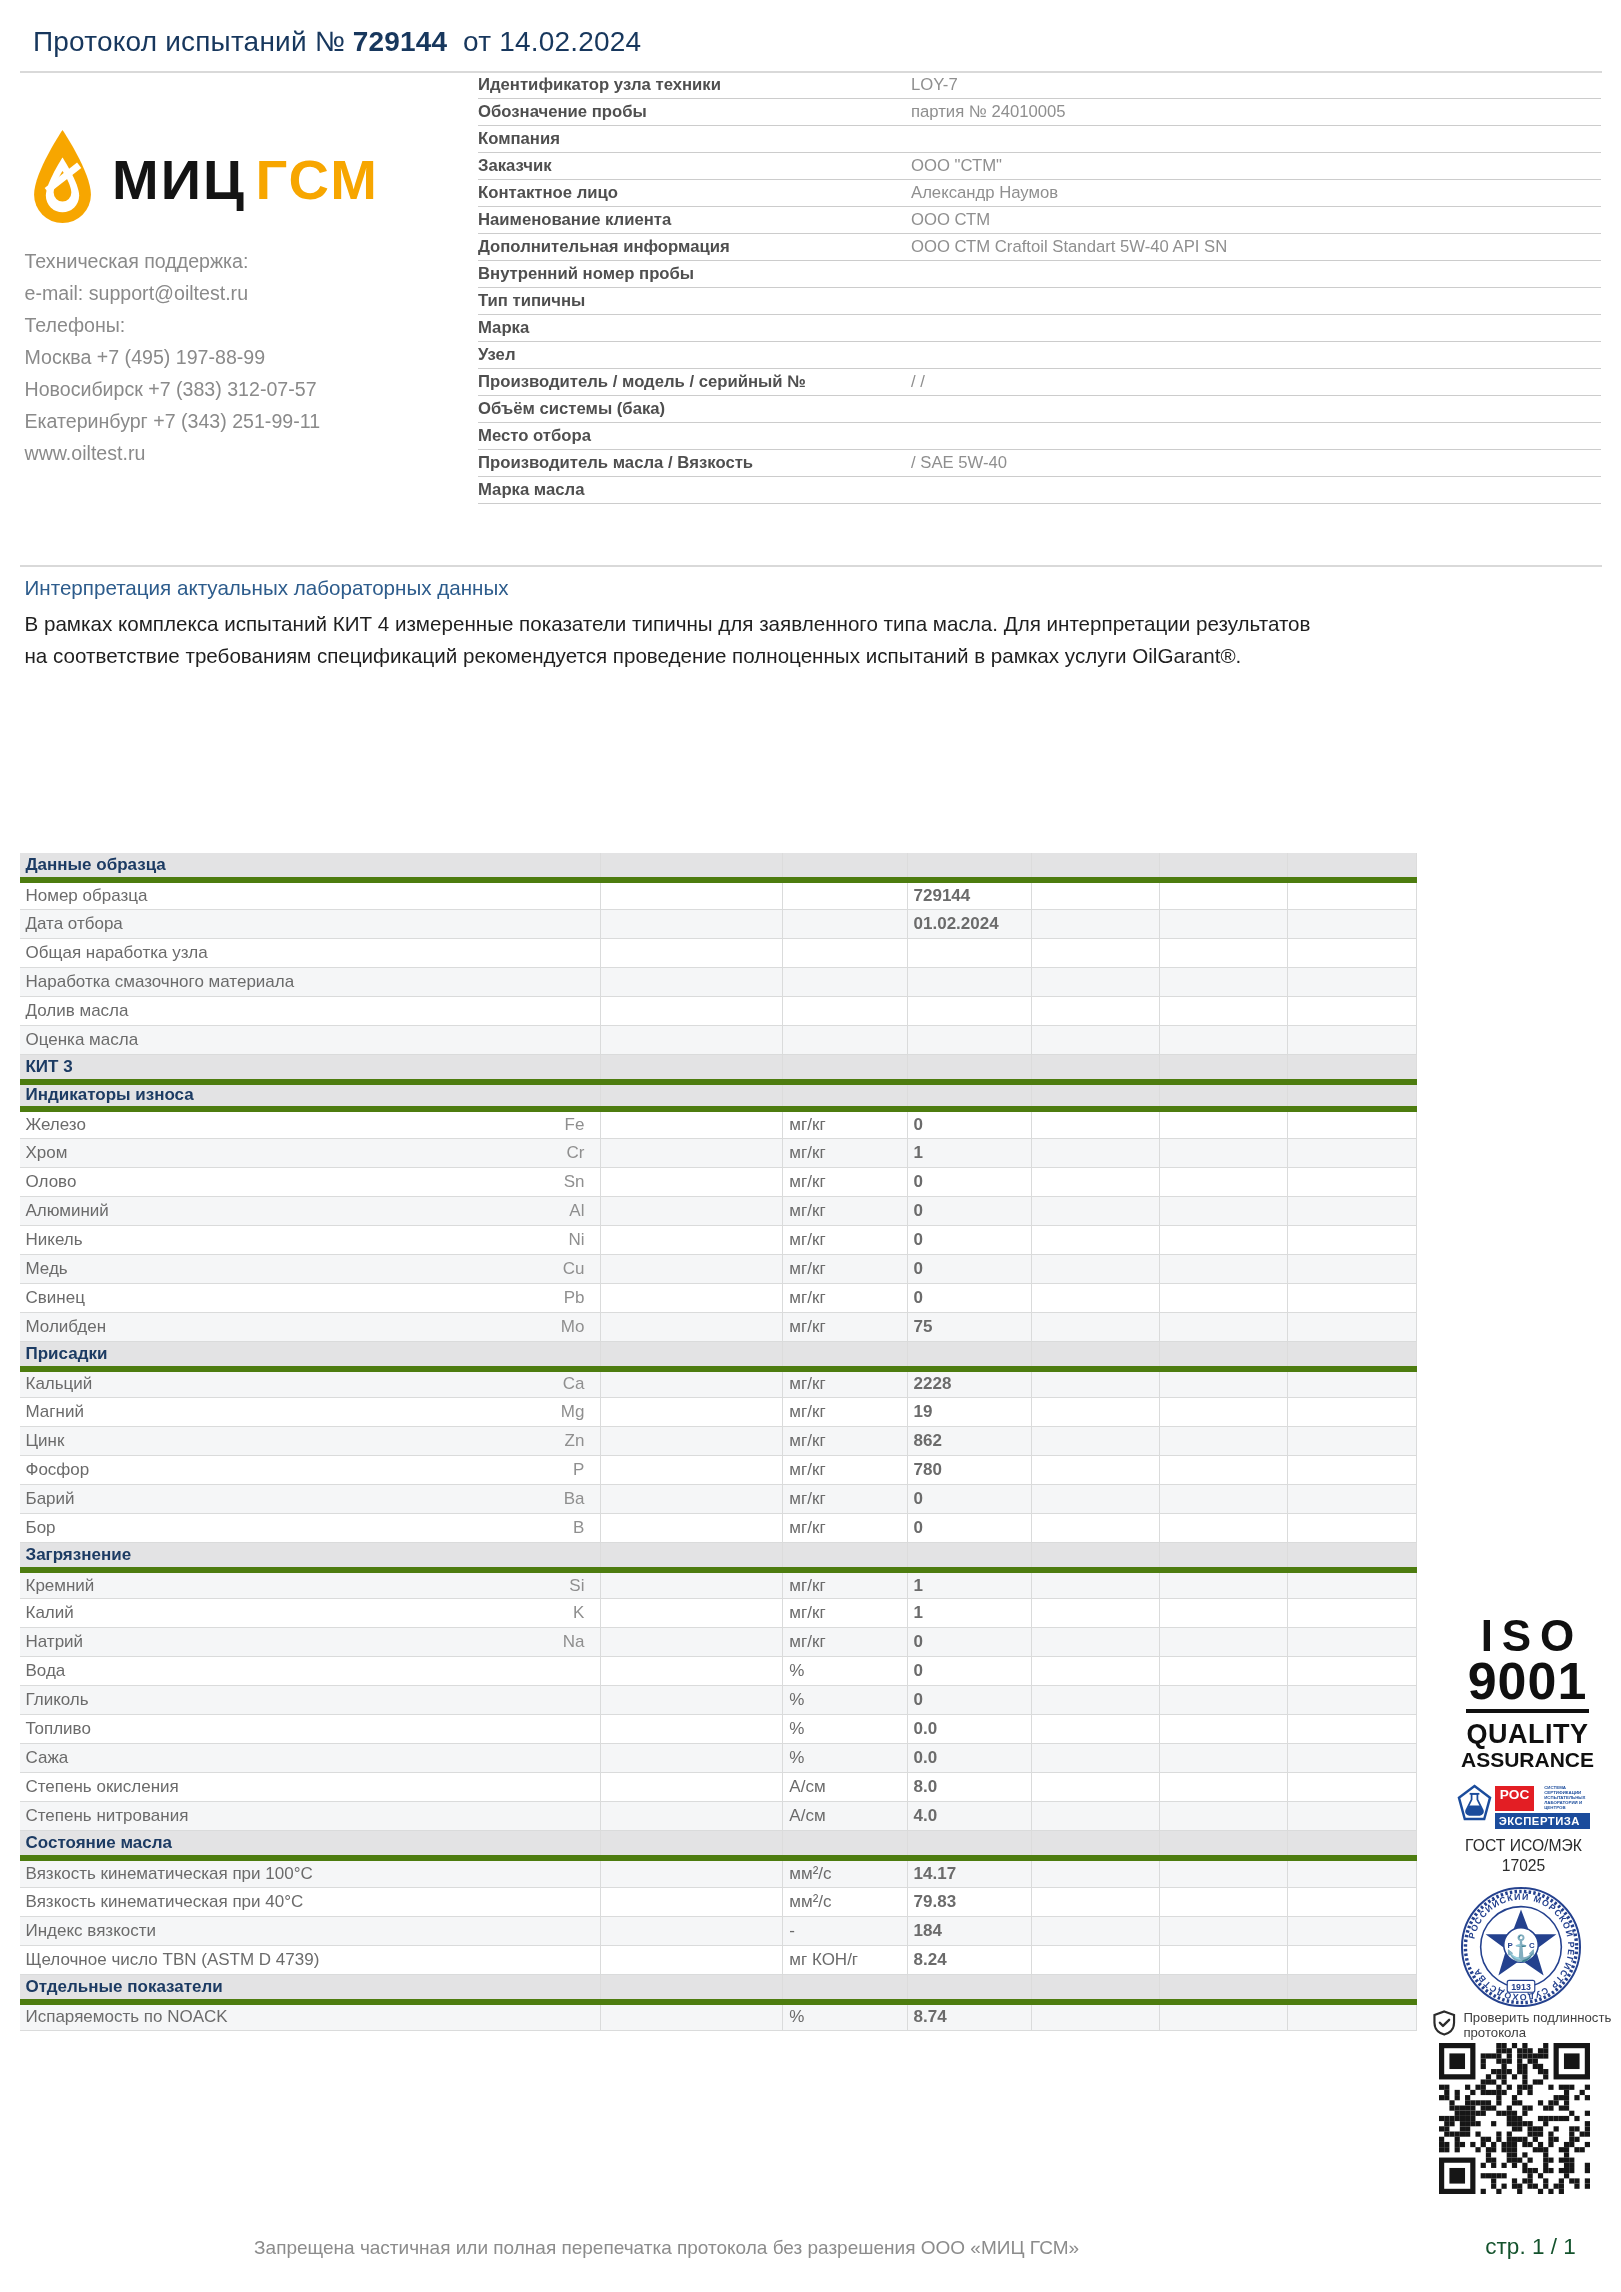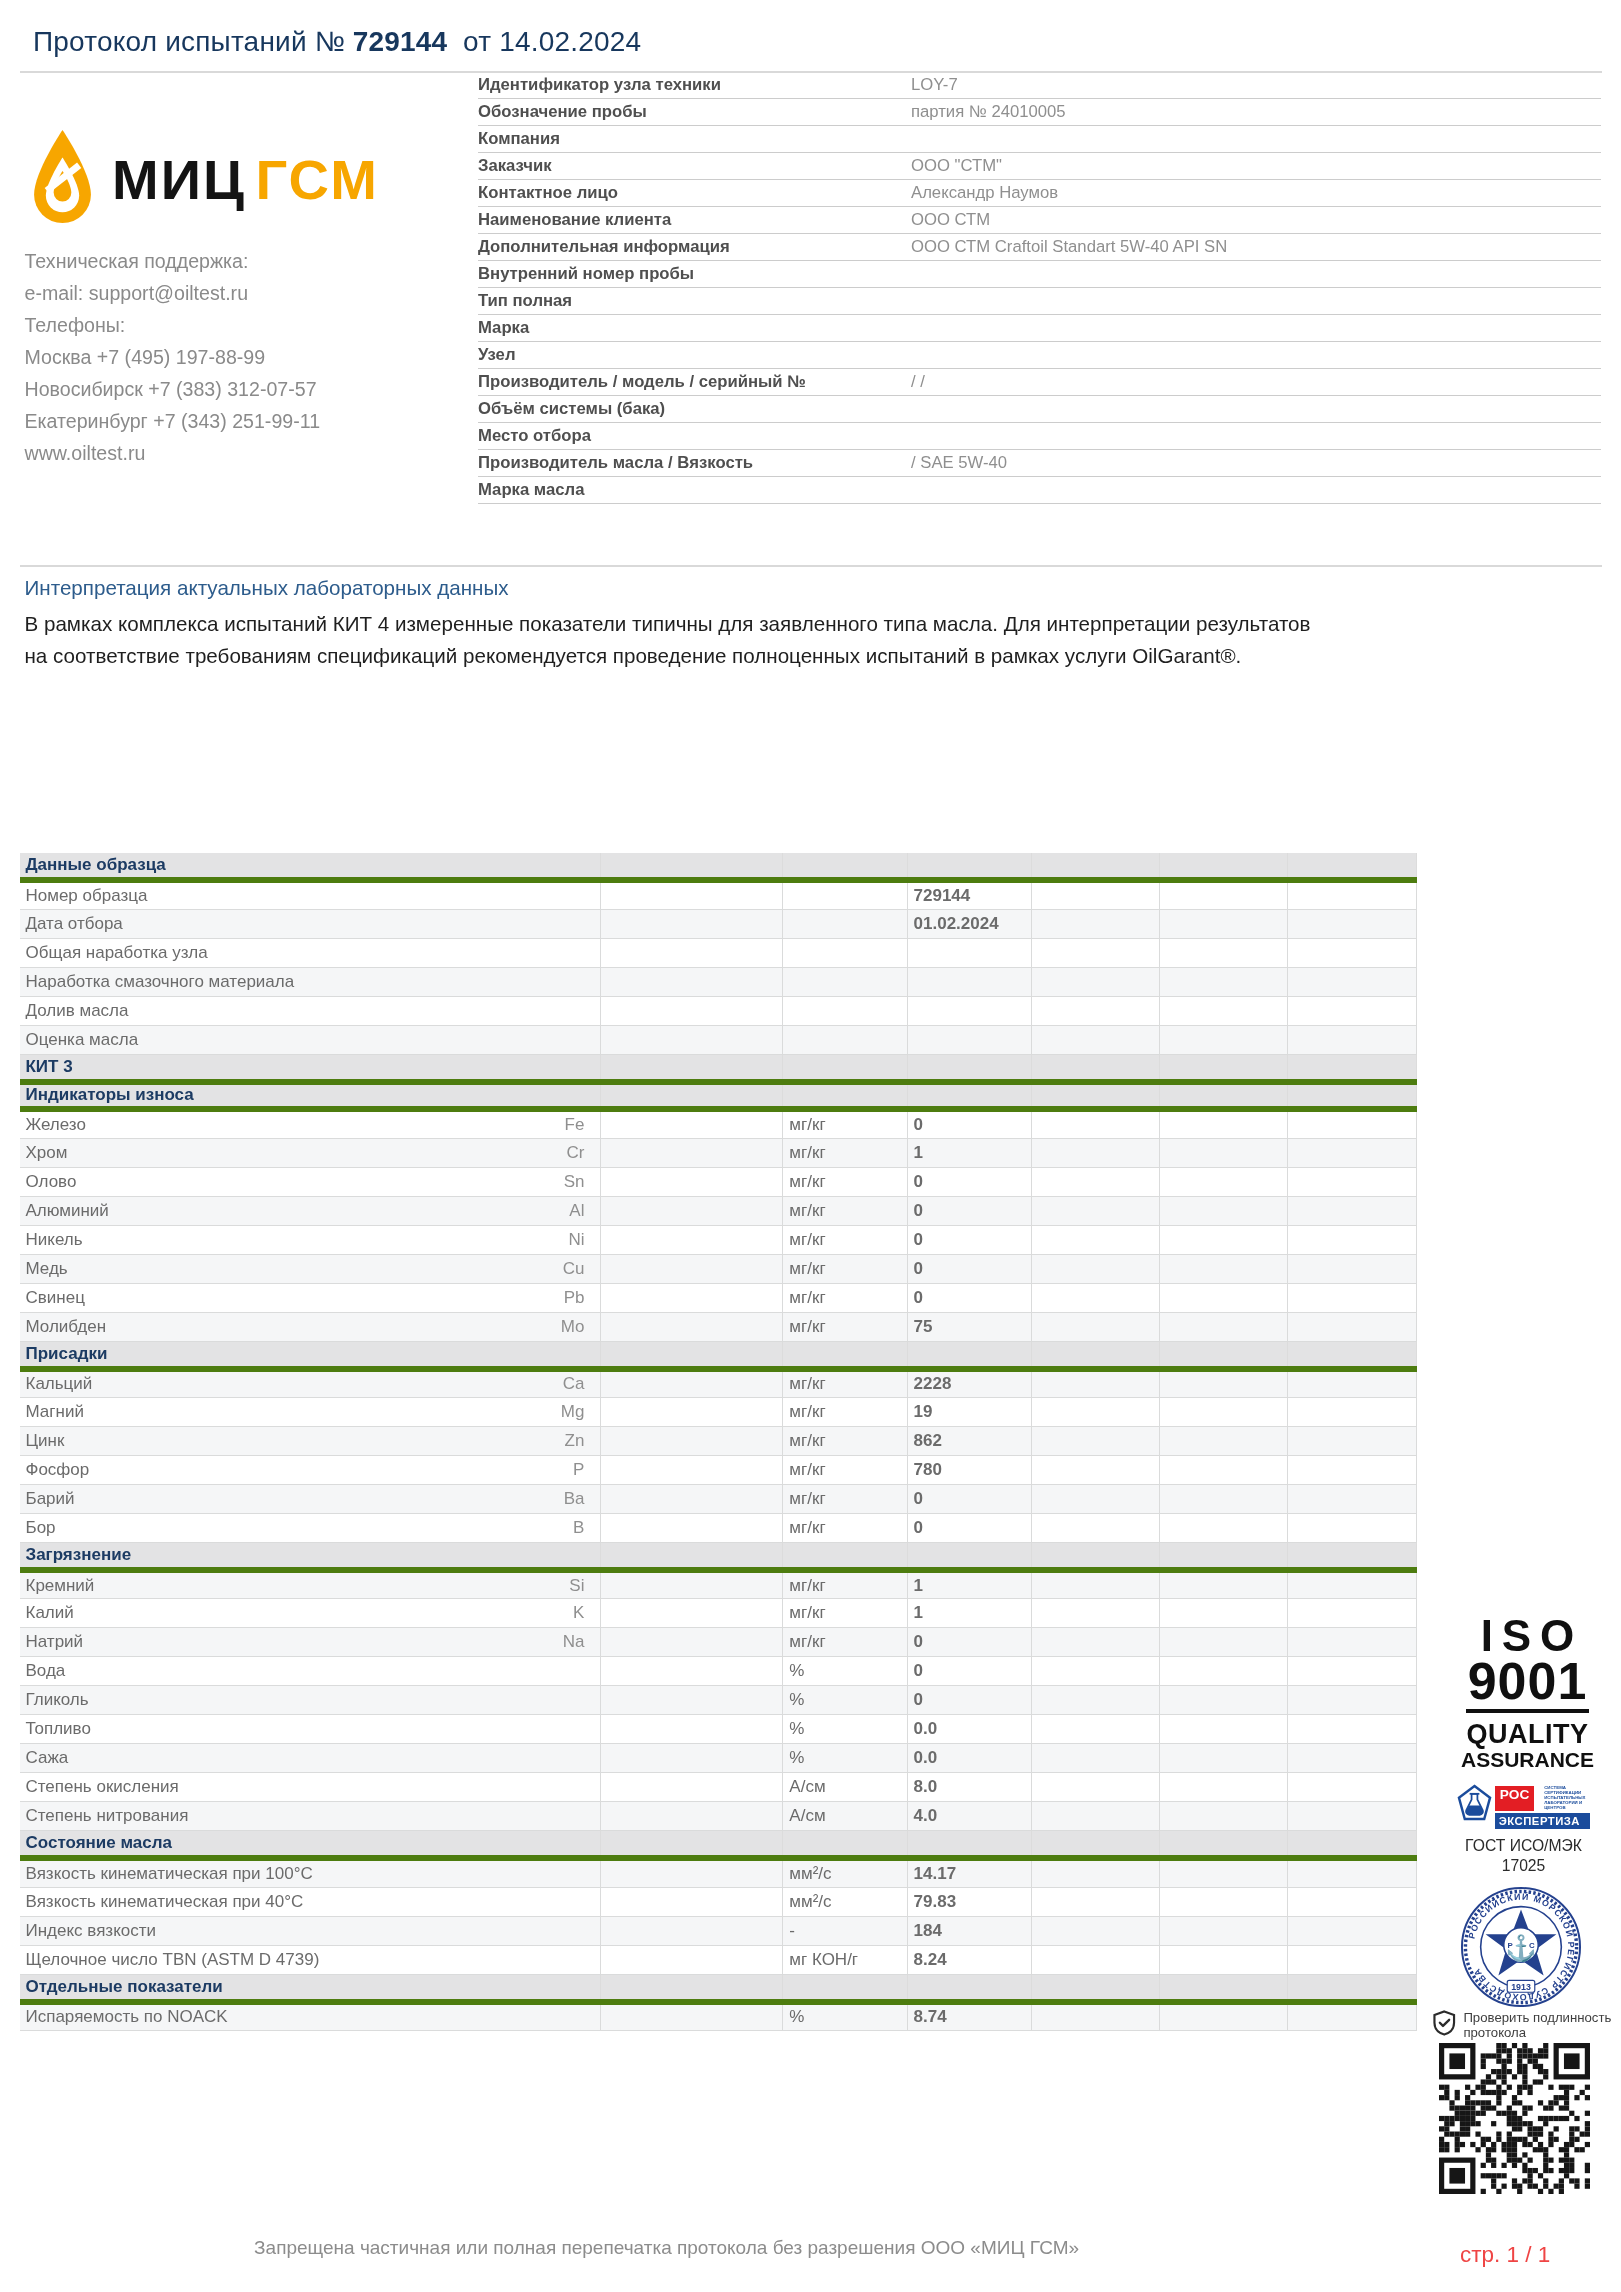--- a/index.html
+++ b/index.html
@@ -64,21 +64,21 @@
   .cert-small { color:#1b4c9c; font-size:4.4px; line-height:4.9px; font-weight:700; }
   .exp-box { background:#1b4c9c; color:#fff; font-weight:700; font-size:11.3px; letter-spacing:0.5px; padding:2px 3.9px; line-height:12.7px; }
   .gost-text { text-align:center; font-size:15.7px; color:#2b2b2b; margin-top:6.9px; line-height:19.6px; }
 
   .stamp { position:absolute; left:1460px; top:1886px; }
   .verify { position:absolute; left:1432px; top:2010px; display:flex; align-items:flex-start; gap:6.9px; }
   .verify-label { font-size:13.2px; color:#3f3f3f; }
   .qr { position:absolute; left:1439px; top:2043px; }
 
   .footer-note { position:absolute; left:19.6px; top:2237px; width:1294px; text-align:center; font-size:19px; color:#8c8c8c; }
-  .pagenum { position:absolute; left:1460px; top:2234px; width:141px; text-align:left; font-size:22.5px; color:#ef4444;margin-top:8px; }
+  .pagenum { position:absolute; left:1460px; top:2234px; width:141px; text-align:center; font-size:22.5px; color:#14532d; }
 </style>
 </head>
 <body>
 
 <div class="page">
 
   <div class="title">
     <span>Протокол испытаний №</span><span class="num">729144</span><span class="date">от 14.02.2024</span>
   </div>
   <div class="rule rule-top"></div>
@@ -132,21 +132,21 @@
       </div>
       <div class="info-row">
         <span class="info-label">Дополнительная информация</span>
         <span class="info-value">ООО СТМ Craftoil Standart 5W-40 API SN</span>
       </div>
       <div class="info-row">
         <span class="info-label">Внутренний номер пробы</span>
         <span class="info-value"></span>
       </div>
       <div class="info-row">
-        <span class="info-label">Тип полная</span>
+        <span class="info-label">Тип типичны</span>
         <span class="info-value"></span>
       </div>
       <div class="info-row">
         <span class="info-label">Марка</span>
         <span class="info-value"></span>
       </div>
       <div class="info-row">
         <span class="info-label">Узел</span>
         <span class="info-value"></span>
       </div>

